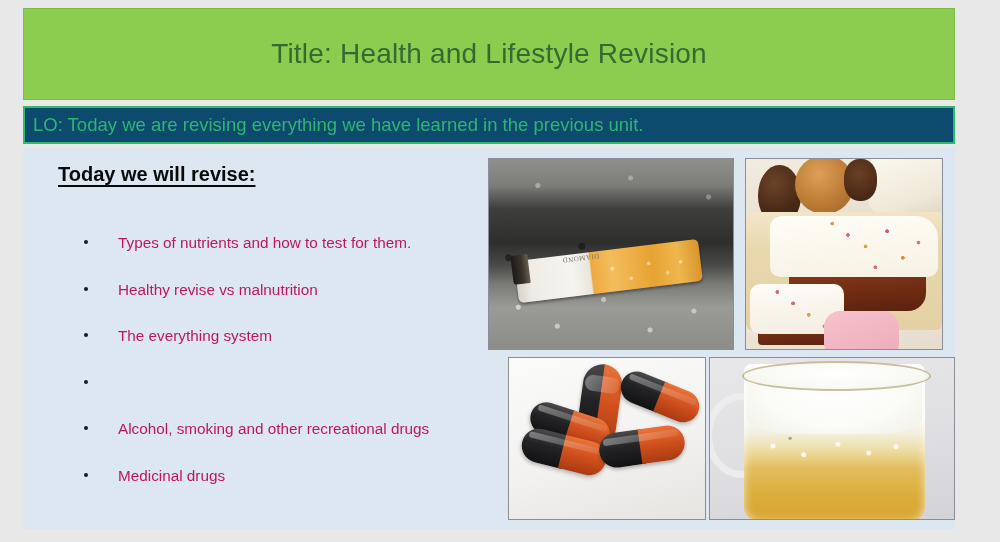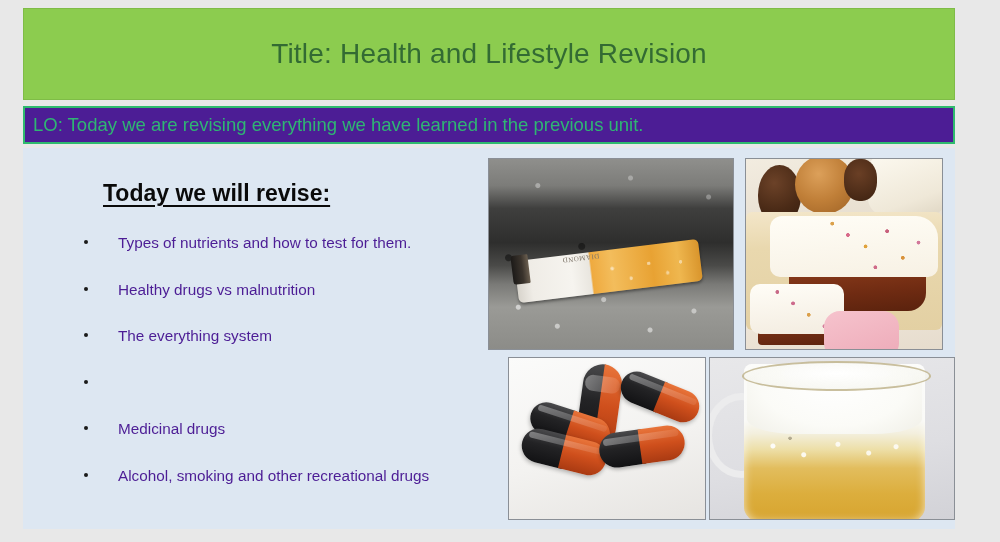--- a/index.html
+++ b/index.html
@@ -41,21 +41,21 @@
     letter-spacing: 0.2px;
     white-space: nowrap;
   }
   
   .lo-bar {
     position: absolute;
     left: 0;
     top: 98px;
     width: 932px;
     height: 38px;
-    background: #4c1d95;
+    background: #0c4a6e;
     box-sizing: border-box;
     border: 2px solid #2fba6e;
     display: flex;
     align-items: center;
   }
   .lo-text {
     color: #2fb573;
     font-size: 18.5px;
     padding-left: 8px;
     white-space: nowrap;
@@ -73,29 +73,28 @@
   .left-col {
     position: absolute;
     left: 0;
     top: 0;
     width: 450px;
     height: 381px;
   }
   .revise-heading {
     position: absolute;
     left: 35px;
-    top: 32px;
-    font-size: 23px;
+    top: 15px;
+    font-size: 20px;
     font-weight: bold;
     color: #0a0a0a;
     text-decoration: underline;
     text-decoration-thickness: 2px;
     text-underline-offset: 4px;
     white-space: nowrap;
-    margin-left: 45px;
   }
   .bullets {
     position: absolute;
     left: 0;
     top: 86px;
     width: 450px;
   }
   .bullet-row {
     position: relative;
     height: 46.5px;
@@ -107,21 +106,21 @@
     width: 4px;
     height: 4px;
     border-radius: 50%;
     background: #1a1a1a;
   }
   .bullet-text {
     position: absolute;
     left: 95px;
     top: 0;
     font-size: 15.3px;
-    color: #4c1d95;
+    color: #be185d;
     white-space: nowrap;
   }
   
   .img-grid {
     position: absolute;
     left: 462px;
     top: 0;
     width: 470px;
     height: 381px;
   }
@@ -391,36 +390,36 @@
     <div class="left-col">
       <div class="revise-heading">Today we will revise:</div>
 
       <div class="bullets">
         <div class="bullet-row">
           <span class="bullet-dot"></span>
           <span class="bullet-text">Types of nutrients and how to test for them.</span>
         </div>
         <div class="bullet-row">
           <span class="bullet-dot"></span>
-          <span class="bullet-text">Healthy drugs vs malnutrition</span>
+          <span class="bullet-text">Healthy revise vs malnutrition</span>
         </div>
         <div class="bullet-row">
           <span class="bullet-dot"></span>
           <span class="bullet-text">The everything system</span>
         </div>
         <div class="bullet-row">
           <span class="bullet-dot"></span>
         </div>
         <div class="bullet-row">
           <span class="bullet-dot"></span>
+          <span class="bullet-text">Alcohol, smoking and other recreational drugs</span>
+        </div>
+        <div class="bullet-row">
+          <span class="bullet-dot"></span>
           <span class="bullet-text">Medicinal drugs</span>
-        </div>
-        <div class="bullet-row">
-          <span class="bullet-dot"></span>
-          <span class="bullet-text">Alcohol, smoking and other recreational drugs</span>
         </div>
       </div>
     </div>
 
     <div class="img-grid">
 
       <div class="photo p-cig">
         <div class="ph-inner">
           <div class="cig-bg"></div>
           <div class="cig-body"></div>

